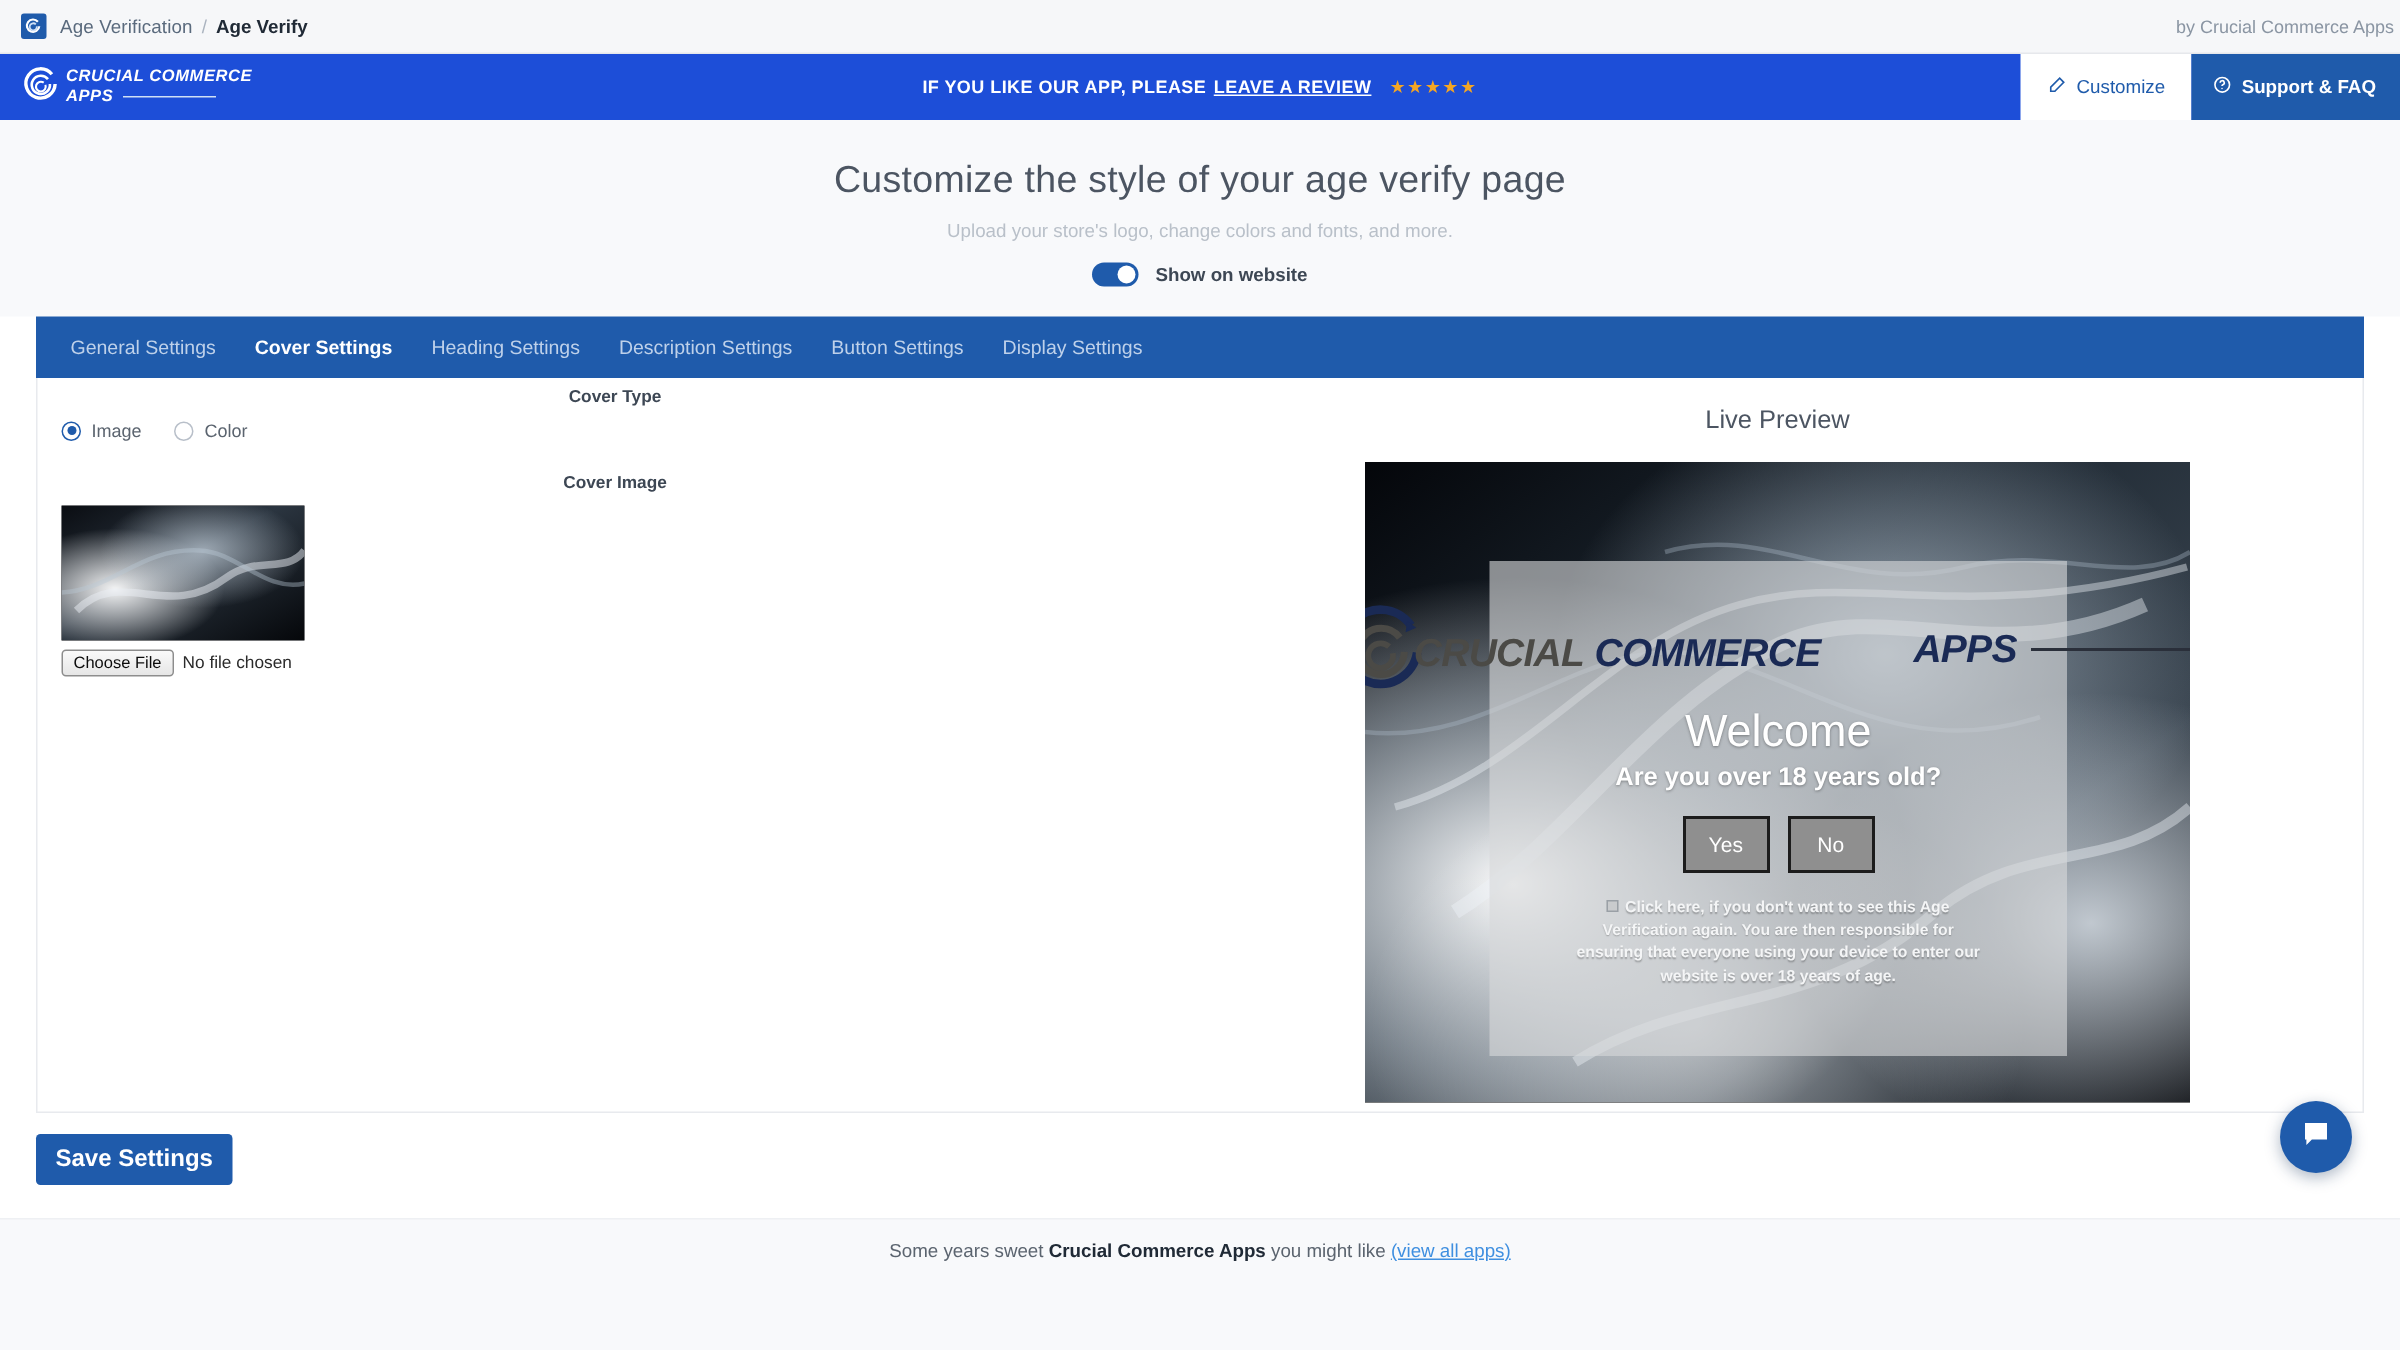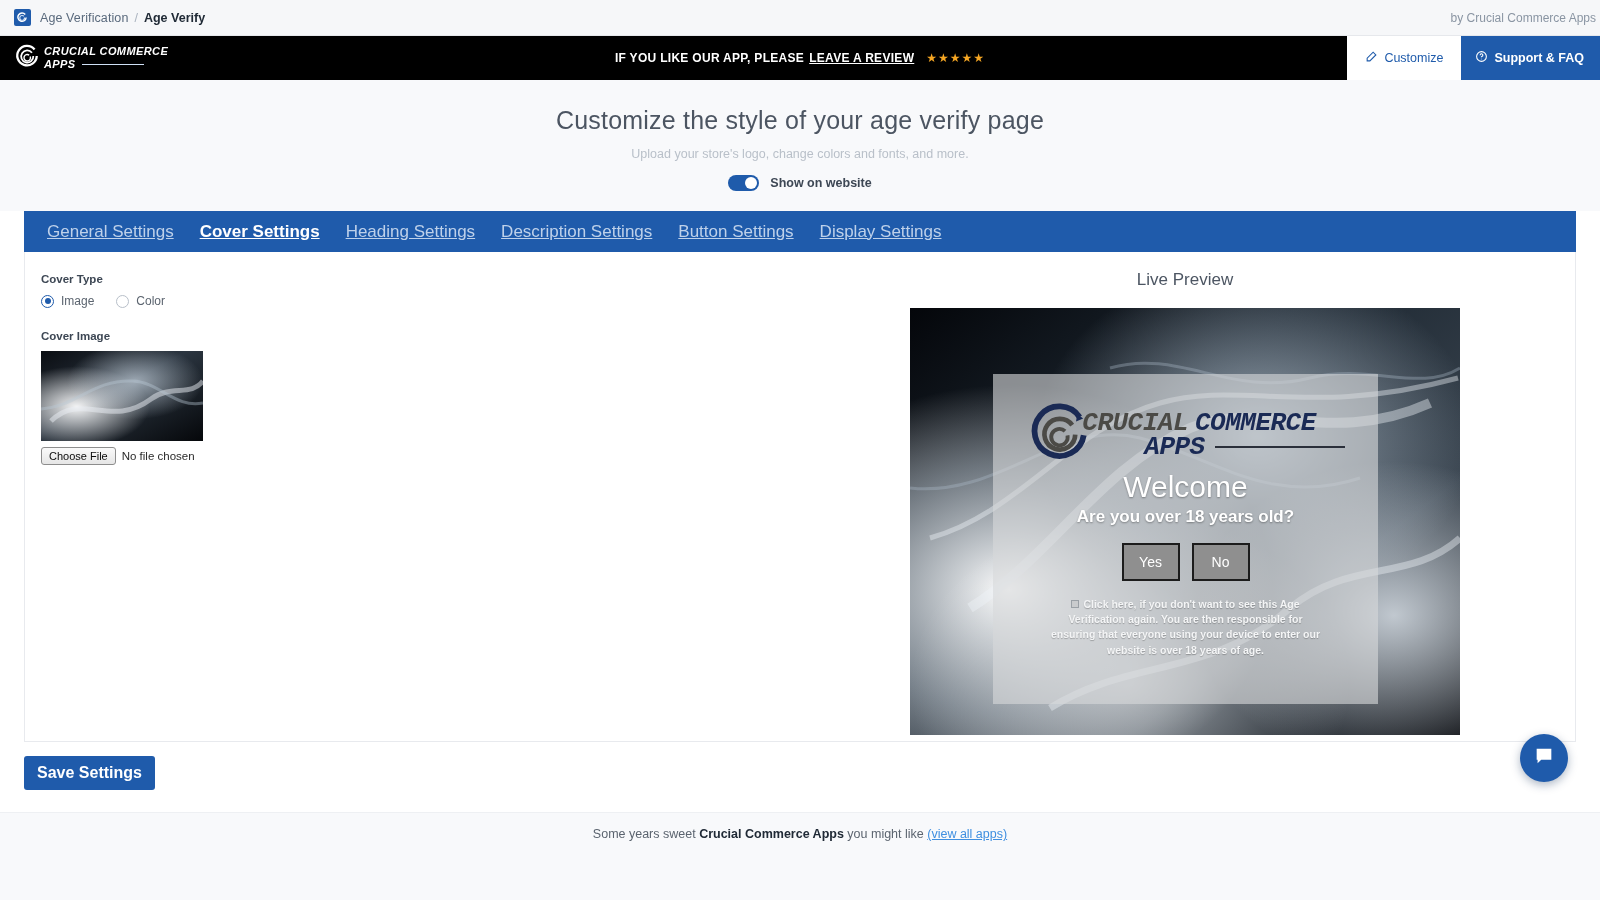--- a/index.html
+++ b/index.html
@@ -38,21 +38,21 @@
   .bc-sep { font-size: 12.5px; color: #aab3bf; margin: 0 6px; }
   .bc-current { font-size: 12.5px; color: #202a36; font-weight: bold; }
   .bc-by {
     position: absolute; right: 4px; top: 50%; transform: translateY(-50%);
     font-size: 12px; color: #8a95a3;
   }
 
   
   .topnav {
     height: 44px;
-    background: #000000;
+    background: #1d4ed8;
     display: flex; align-items: center;
     position: relative;
   }
   .brand {
     display: flex; align-items: center;
     padding-left: 14px;
     width: 300px;
   }
   .brand-mark { margin-right: 4px; }
   .brand-text { display:flex; flex-direction: column; line-height: 1; }
@@ -133,38 +133,37 @@
   .tabs {
     margin: 0 24px;
     background: #1f5bab;
     height: 41px;
     display: flex; align-items: center;
     padding-left: 10px;
   }
   .tab {
     padding: 0 13px; height: 52px;
     display: flex; align-items: center;
-    font-size: 17px; color: #bed1ea; cursor: pointer;
+    font-size: 13px; color: #bed1ea; cursor: pointer;
     white-space: nowrap;
-    text-decoration: underline;
   }
   .tab.active { color: #ffffff; font-weight: bold; }
 
   
   .panel {
     margin: 0 24px;
     background: #ffffff;
     border-left: 1px solid #e8eaee;
     border-right: 1px solid #e8eaee;
     border-bottom: 1px solid #e8eaee;
     height: 490px;
     display: flex;
     position: relative;
   }
-  .form-col { width: 770px; padding: 21px 16px 0 16px; }
+  .form-col { width: 770px; padding: 7px 16px 0 16px; text-align: center; }
   .field-label {
     font-size: 11.5px; color: #3d4754; font-weight: bold;
     margin-bottom: 9px;
   }
   .radio-row { display: flex; align-items: center; gap: 8px; }
   .radio-item { display: flex; align-items: center; gap: 7px; margin-right: 14px; cursor: pointer; }
   .radio {
     width: 13px; height: 13px; border-radius: 50%;
     border: 1px solid #b8bfc9; background: #fff;
     display: flex; align-items: center; justify-content: center;
@@ -209,21 +208,21 @@
     background: #000;
   }
   .preview-overlay {
     position: absolute;
     left: 83px; top: 66px; width: 385px; height: 330px;
     background: rgba(215,216,218,0.62);
     display: flex; flex-direction: column; align-items: center;
     padding-top: 16px;
   }
   .pv-logo { margin-top: 10px; display:flex; align-items:center; }
-  .pv-logo-text { display:flex; flex-direction:column; margin-left:-10px;font-family:Liberation Mono, monospace; }
+  .pv-logo-text { display:flex; flex-direction:row; margin-left:-10px; }
   .pv-l1 { display:flex; align-items:baseline; }
   .pv-crucial {
     font-size: 26px; font-weight: bold; font-style: italic;
     color: #4b4a46; letter-spacing: -.5px;
   }
   .pv-commerce {
     font-size: 26px; font-weight: bold; font-style: italic;
     color: #1a2a55; letter-spacing: -.5px; margin-left: 7px;
   }
   .pv-l2 { display:flex; align-items:center; margin-top:-6px; }

